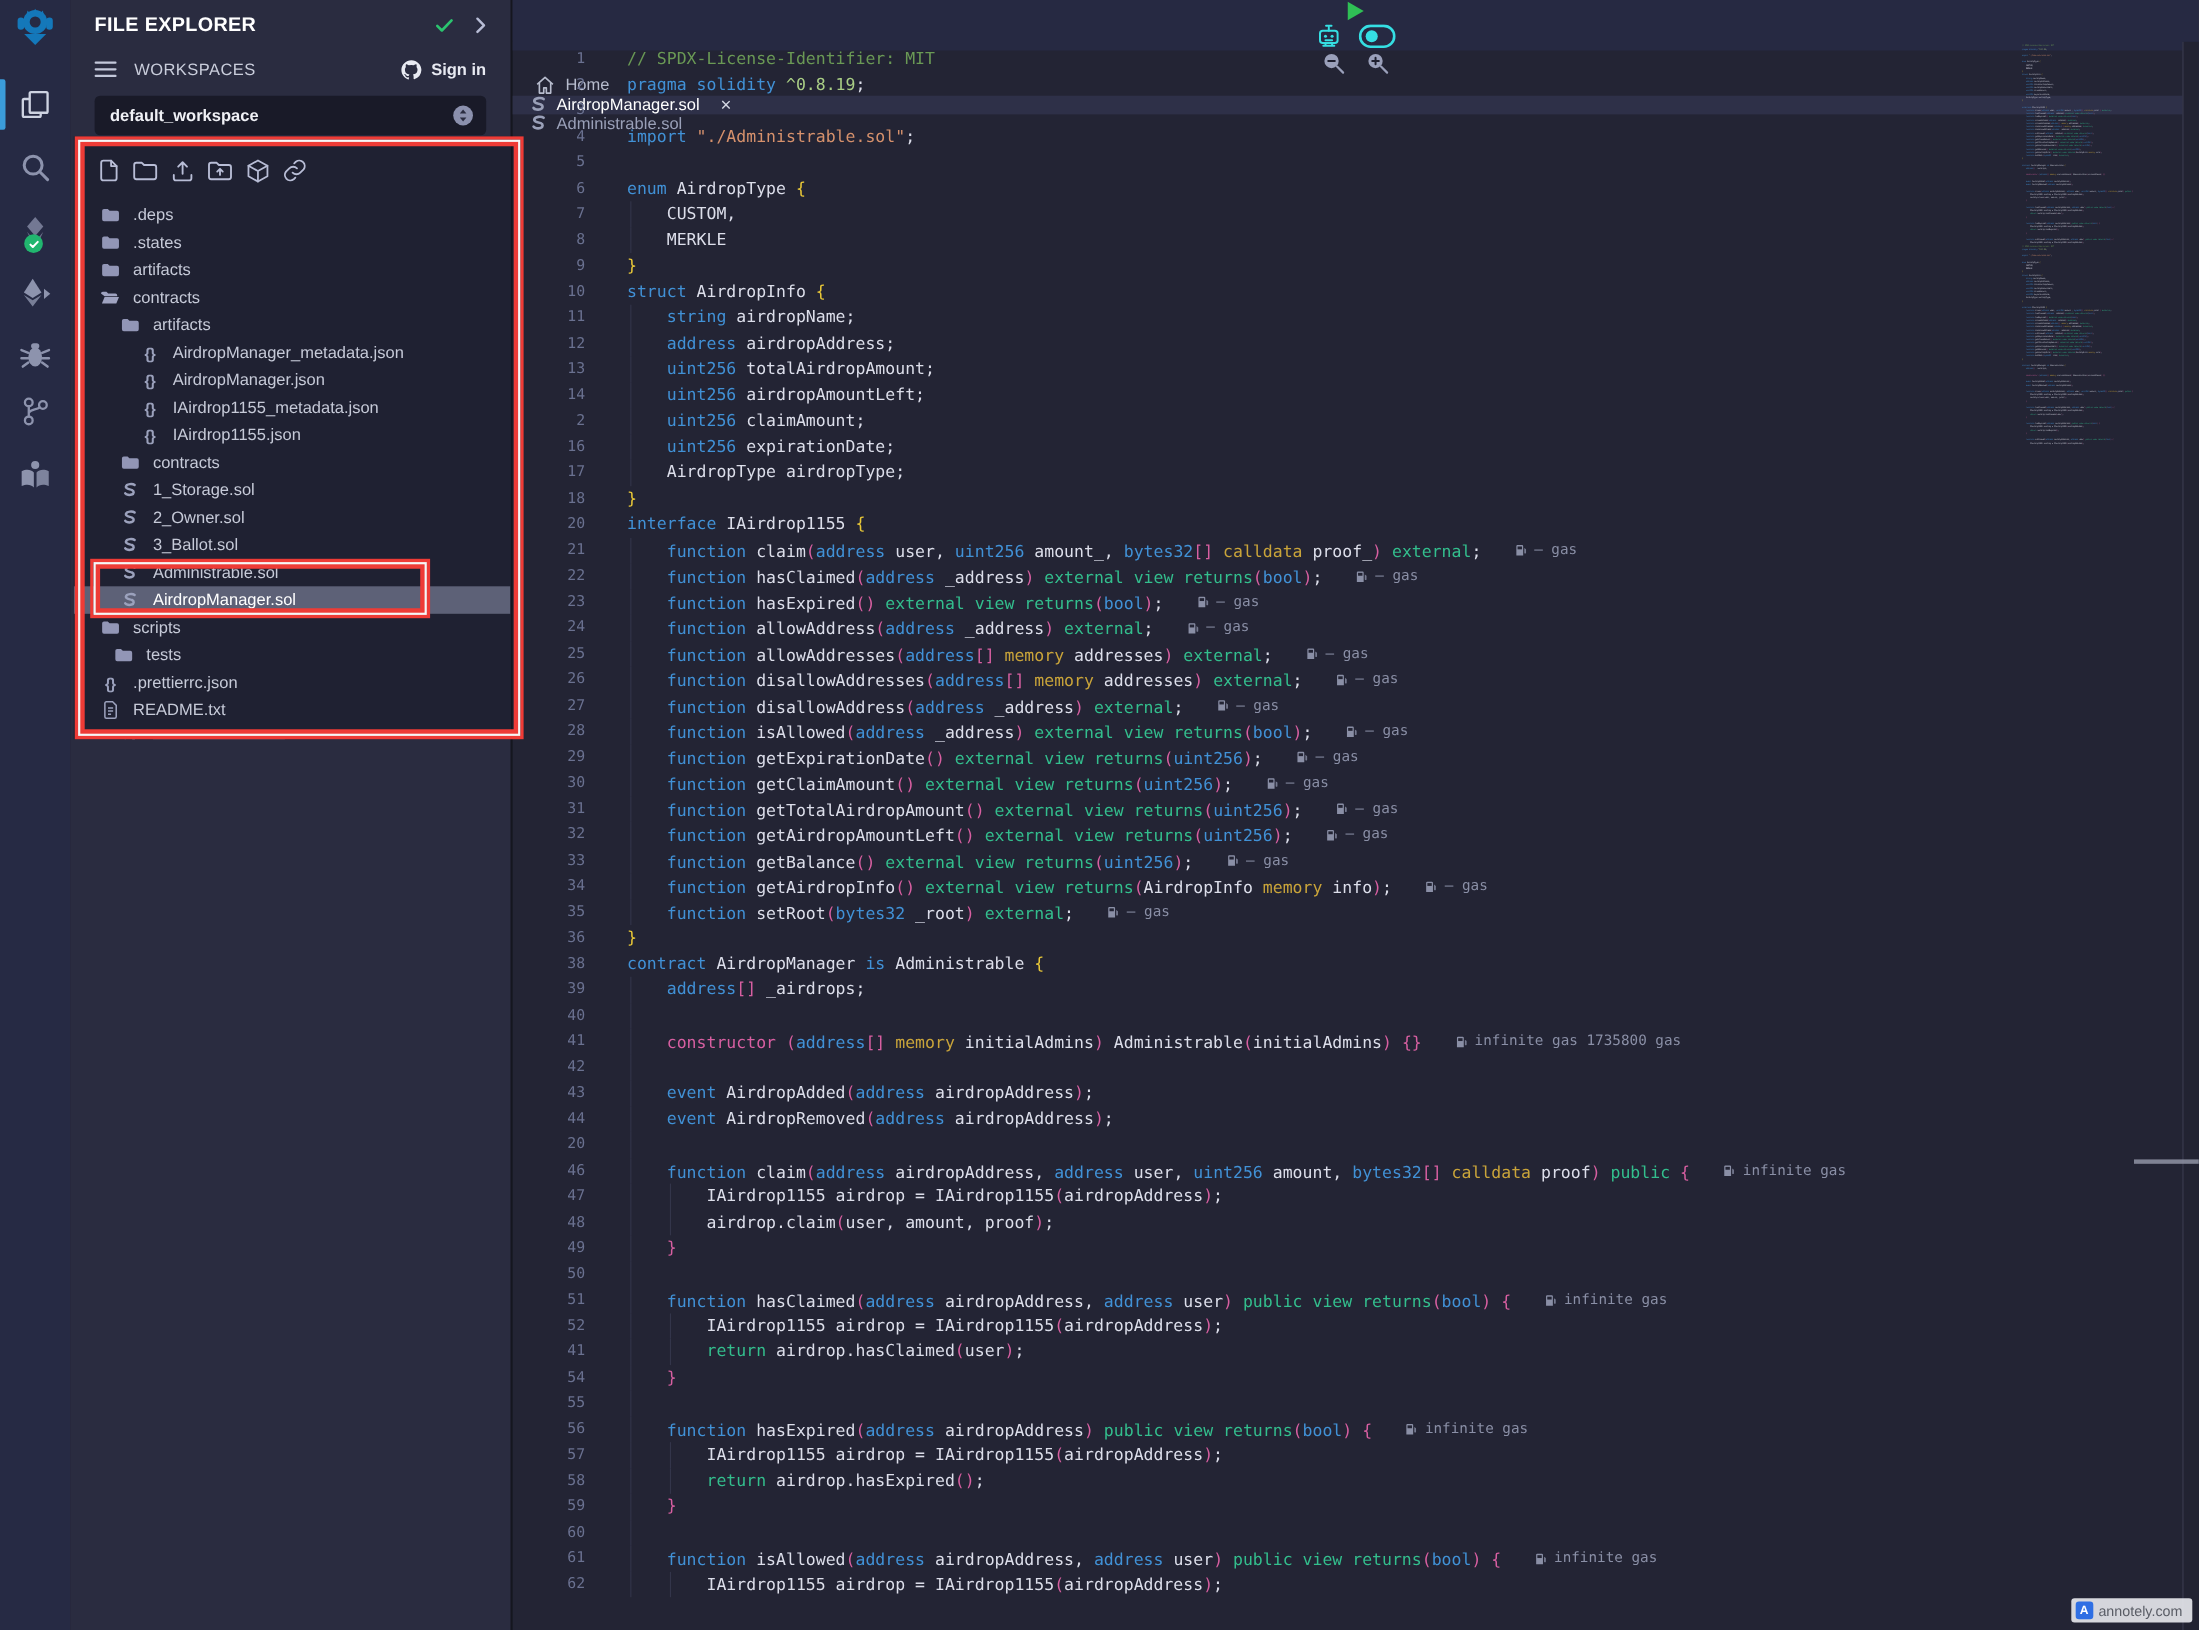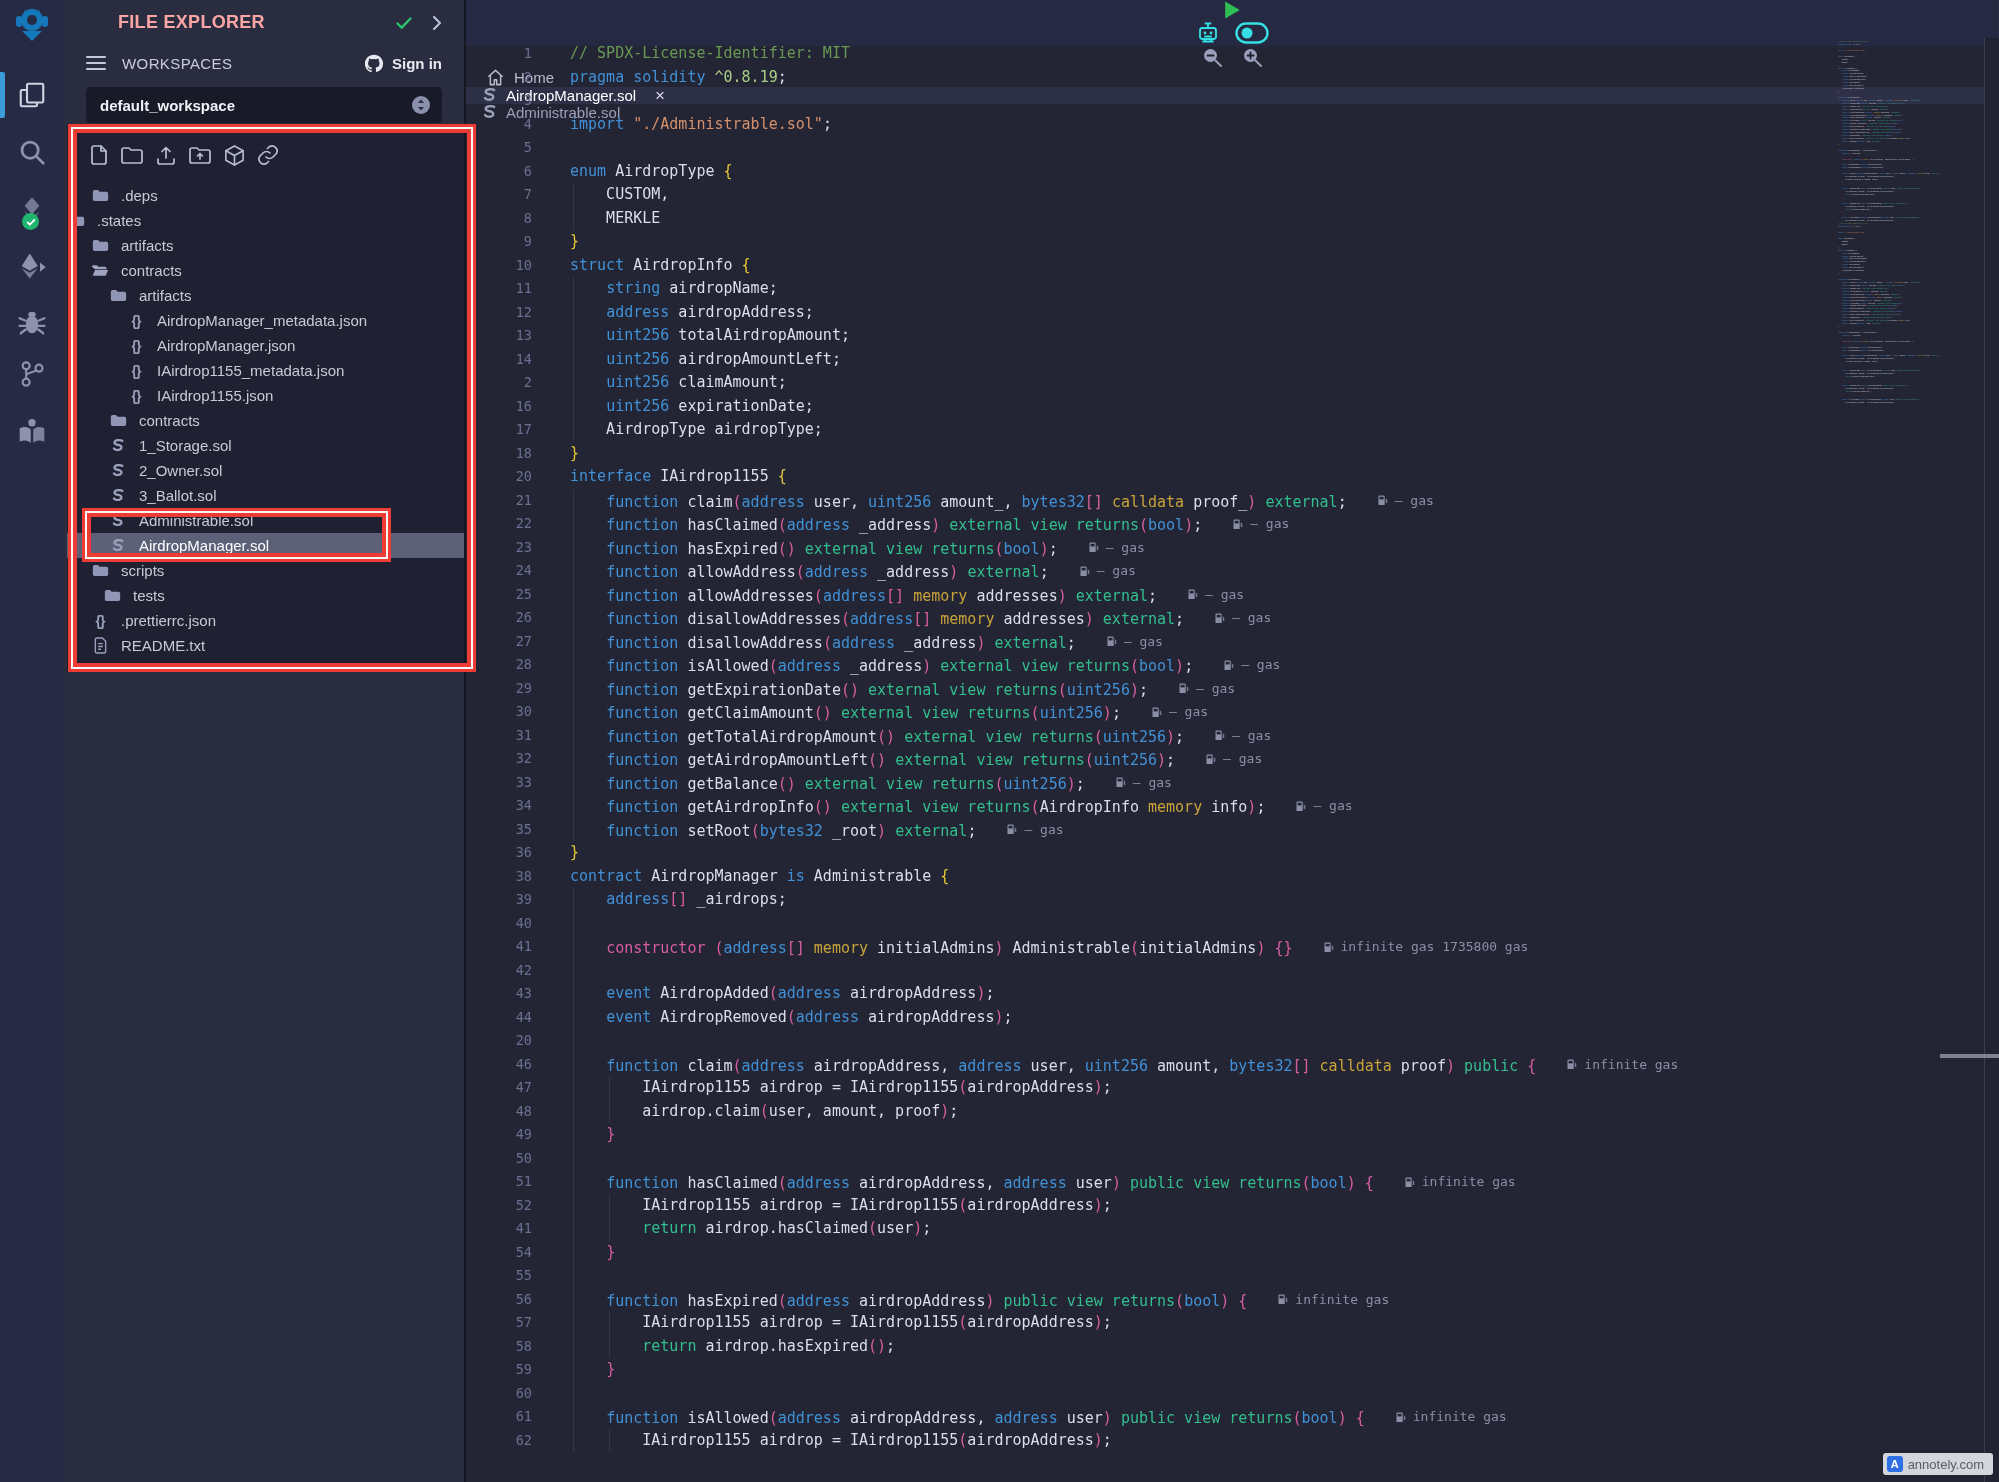--- a/index.html
+++ b/index.html
@@ -9,21 +9,21 @@
 
   
   .activity-bar { position:absolute; left:0; top:0; width:64px; height:100%; background:#262a44; z-index:5; }
   .act-icon { position:absolute; left:0; width:64px; height:44px; display:flex; align-items:center; justify-content:center; cursor:pointer; }
   .act-indicator { position:absolute; left:0; top:72px; width:5px; height:46px; background:#3b9cd9; border-radius:0 2px 2px 0; }
   .badge-check { position:absolute; width:17px; height:17px; background:#21b66f; border-radius:50%; display:flex; align-items:center; justify-content:center; right:8px; bottom:-2px; }
 
   
   .side-panel { position:absolute; left:64px; top:0; width:400px; height:100%; background:#2a2c40; z-index:6; }
   .fe-header { display:flex; align-items:center; padding:12px 20px 0 22px; }
-  .fe-title { color:#fca5a5; font-size:18px; font-weight:600; letter-spacing:.3px; flex:1;margin-left:32px; }
+  .fe-title { color:#ffffff; font-size:18px; font-weight:600; letter-spacing:.3px; flex:1; }
   .fe-header .hicons { display:flex; gap:16px; align-items:center; }
   .ws-row { display:flex; align-items:center; padding:20px 22px 0 22px; }
   .burger { width:20px; display:flex; flex-direction:column; gap:4px; cursor:pointer; }
   .burger i { display:block; height:2px; background:#c3c8da; border-radius:1px; }
   .ws-label { color:#c9cddb; font-size:15px; margin-left:16px; flex:1; letter-spacing:.4px; }
   .signin { display:flex; align-items:center; gap:7px; color:#e8eaf2; font-size:15px; font-weight:600; cursor:pointer; }
   .ws-select { margin:14px 22px 0 22px; height:36px; background:#191a28; border-radius:5px; display:flex; align-items:center; padding:0 10px 0 14px; cursor:pointer; }
   .ws-select .name { color:#f0f1f6; font-size:15px; font-weight:600; flex:1; }
 
   
@@ -228,21 +228,21 @@
         </div>
       <div id="tree-rows">
           <div class="row" style="padding-left: 24px;">
             <span class="ric">
               <svg width="17" height="15" viewBox="0 0 20 17">
                 <path d="M1 4a2 2 0 0 1 2-2h4l2 2h8a2 2 0 0 1 2 2v7a2 2 0 0 1-2 2H3a2 2 0 0 1-2-2z" fill="#9296b6"></path>
               </svg>
             </span>
             <span>.deps</span>
           </div>
-          <div class="row" style=" text-align: right;">
+          <div class="row" style="padding-left: 24px; text-align: right;">
             <span class="ric">
               <svg width="17" height="15" viewBox="0 0 20 17">
                 <path d="M1 4a2 2 0 0 1 2-2h4l2 2h8a2 2 0 0 1 2 2v7a2 2 0 0 1-2 2H3a2 2 0 0 1-2-2z" fill="#9296b6"></path>
               </svg>
             </span>
             <span>.states</span>
           </div>
           <div class="row" style="padding-left: 24px;">
             <span class="ric">
               <svg width="17" height="15" viewBox="0 0 20 17">

